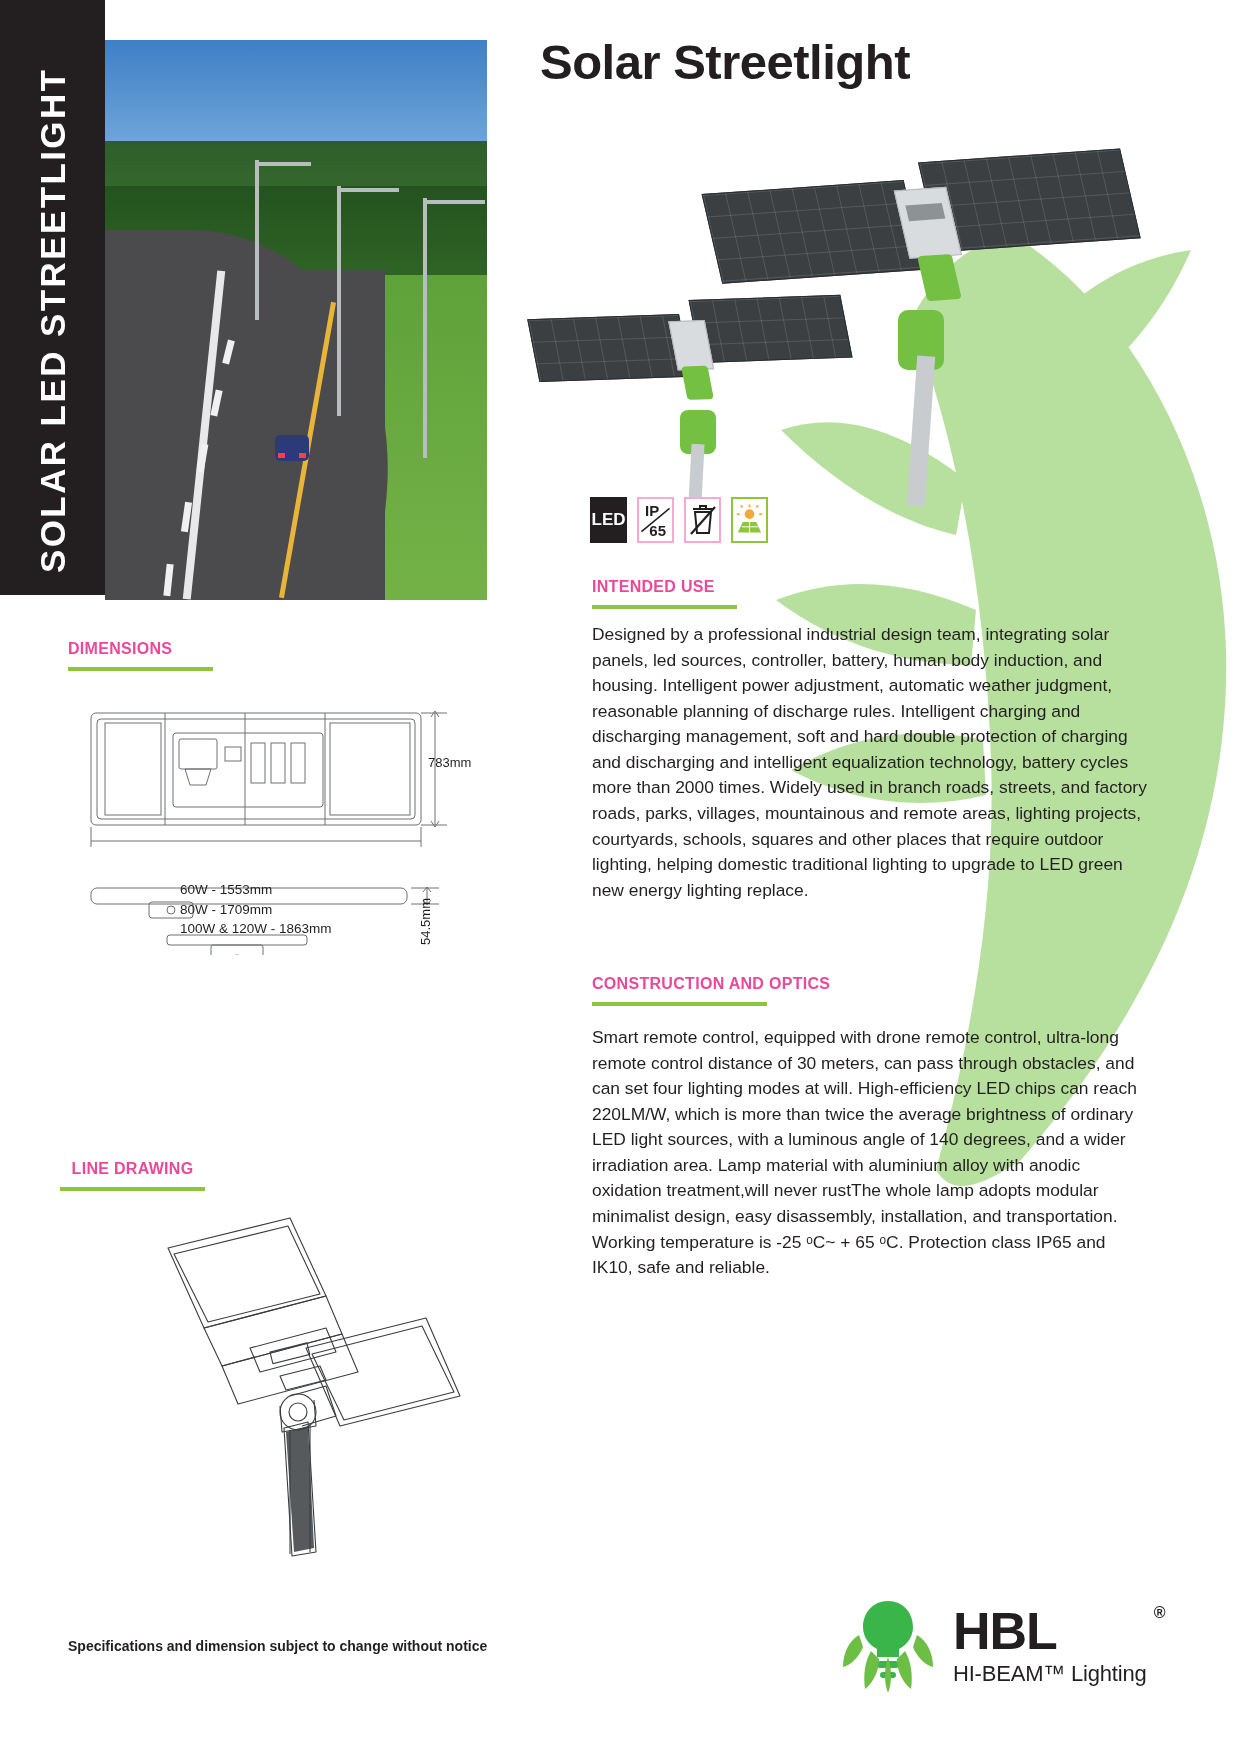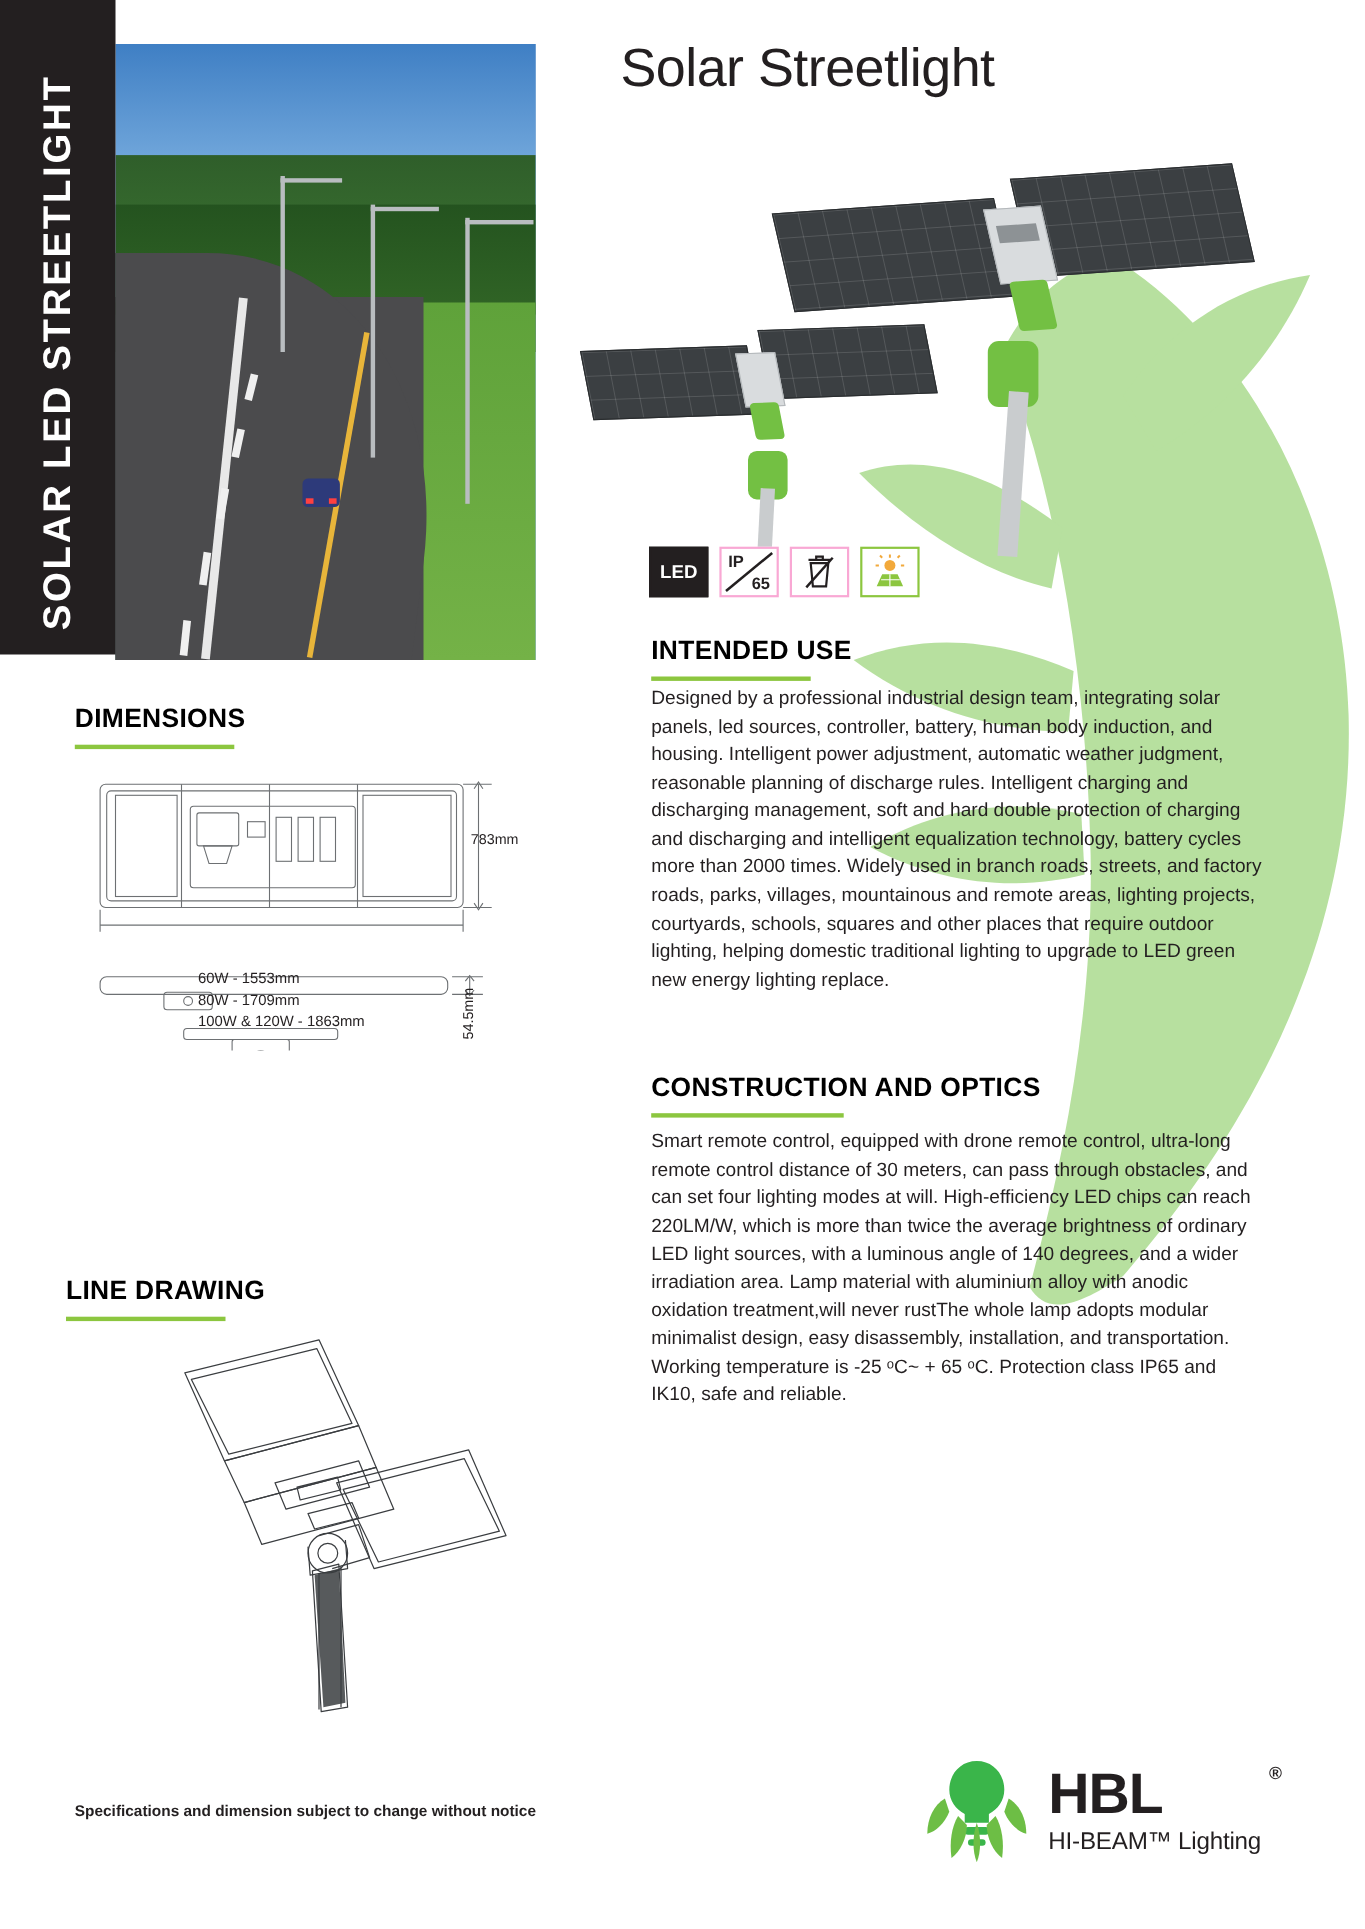--- a/index.html
+++ b/index.html
@@ -103,24 +103,23 @@
     background:#2d3a7a; border-radius:5px;
   }
   .car:after {
     content:""; position:absolute; left:3px; bottom:3px; width:7px;height:5px;
     background:#ff4040; box-shadow: 21px 0 0 #ff4040;
   }
 
   
   .title {
     position:absolute; left:540px; top:34px;
-    font-size: 49px; font-weight: normal; color:#231f20;
+    font-size: 49px; font-weight: bold; color:#231f20;
     line-height: 1.18; letter-spacing:-0.5px;
     z-index: 4;
-    margin-left: 24px;
   }
 
   
   .product { position:absolute; left:540px; top:160px; width:620px; height:345px; z-index:3;}
 
   .panel {
     position:absolute; background:#3b3f42; border:1px solid #2a2d2f;
   }
   .panel-cells {
     position:absolute; inset:0;
@@ -131,35 +130,35 @@
   }
   .arm { position:absolute; background:#73c043; border-radius:4px;}
   .post { position:absolute; background:#c9ccce; }
 
   
   .badges {
     position:absolute; left:590px; top:497px; z-index:5;
     display:flex; gap:10px; align-items:center;
   }
   .badge {
-    width:54px; height:46px; border:2px solid #f9a8d4; background:#fff;
+    width:37px; height:46px; border:2px solid #f9a8d4; background:#fff;
     display:flex; align-items:center; justify-content:center;
     font-weight:bold; font-size:15px; color:#231f20;
   }
   .badge.led { background:#231f20; color:#fff; border-color:#231f20; font-size:17px;}
   .badge.ip { position:relative; }
   .badge.ip .ip-top { position:absolute; left:6px; top:3px; font-size:15px;}
   .badge.ip .ip-bot { position:absolute; right:6px; bottom:2px; font-size:15px;}
   .badge.ip .slash { position:absolute; left:0; top:0; width:100%; height:100%; }
   .badge.weee svg, .badge.sun svg { display:block; }
 
   
   .sec-head {
-    position:absolute; font-weight:bold; font-size:24px; letter-spacing:.3px;
-    color:#000000; z-index:4;
+    position:absolute; font-weight:bold; font-size:16px; letter-spacing:.3px;
+    color:#ec4899; z-index:4;
   }
   .sec-head .rule {
     display:block; width:145px; height:4px; background:#8cc63f; margin-top:9px;
   }
   .sec-head.wide .rule { width: 175px; }
 
   
   .copy {
     position:absolute; width:556px; font-size:17.4px; line-height:1.47;
     color:#231f20; z-index:4; font-family:"Liberation Sans", sans-serif;

